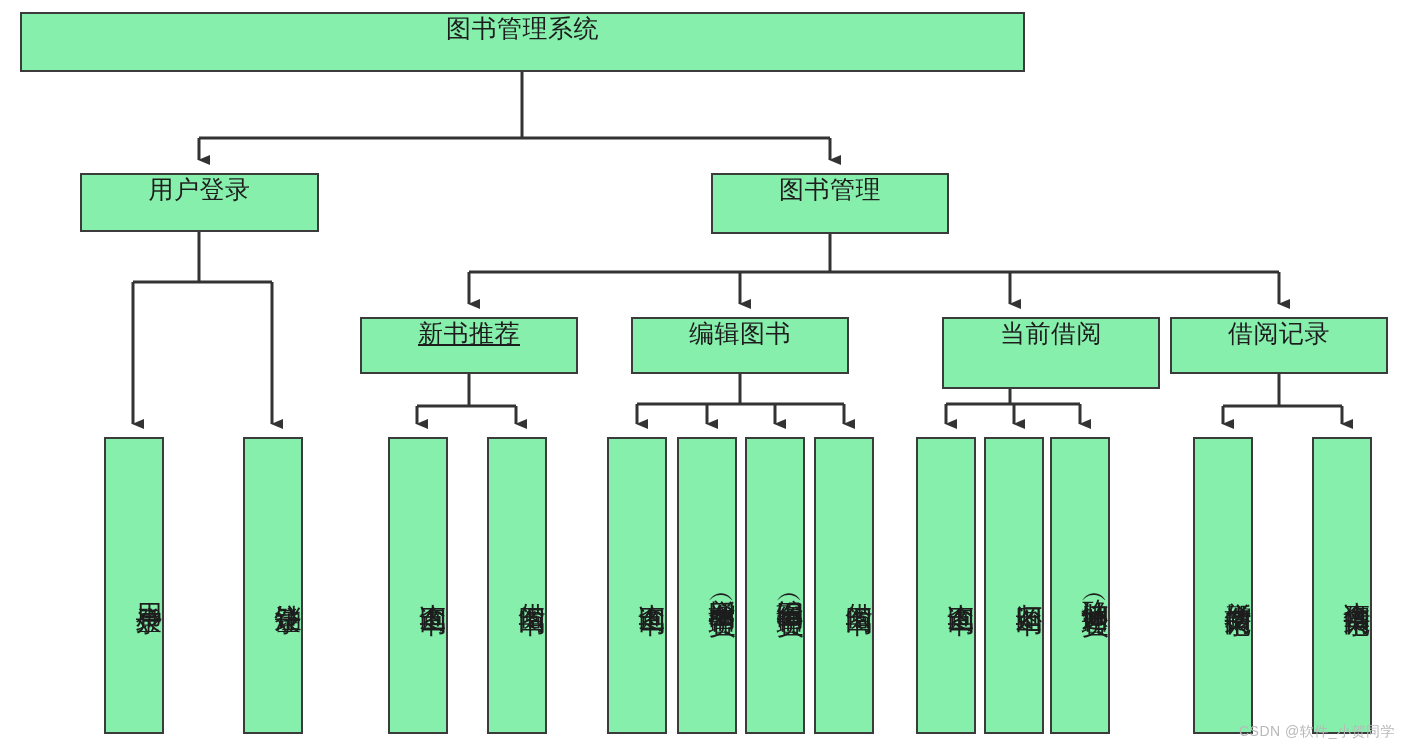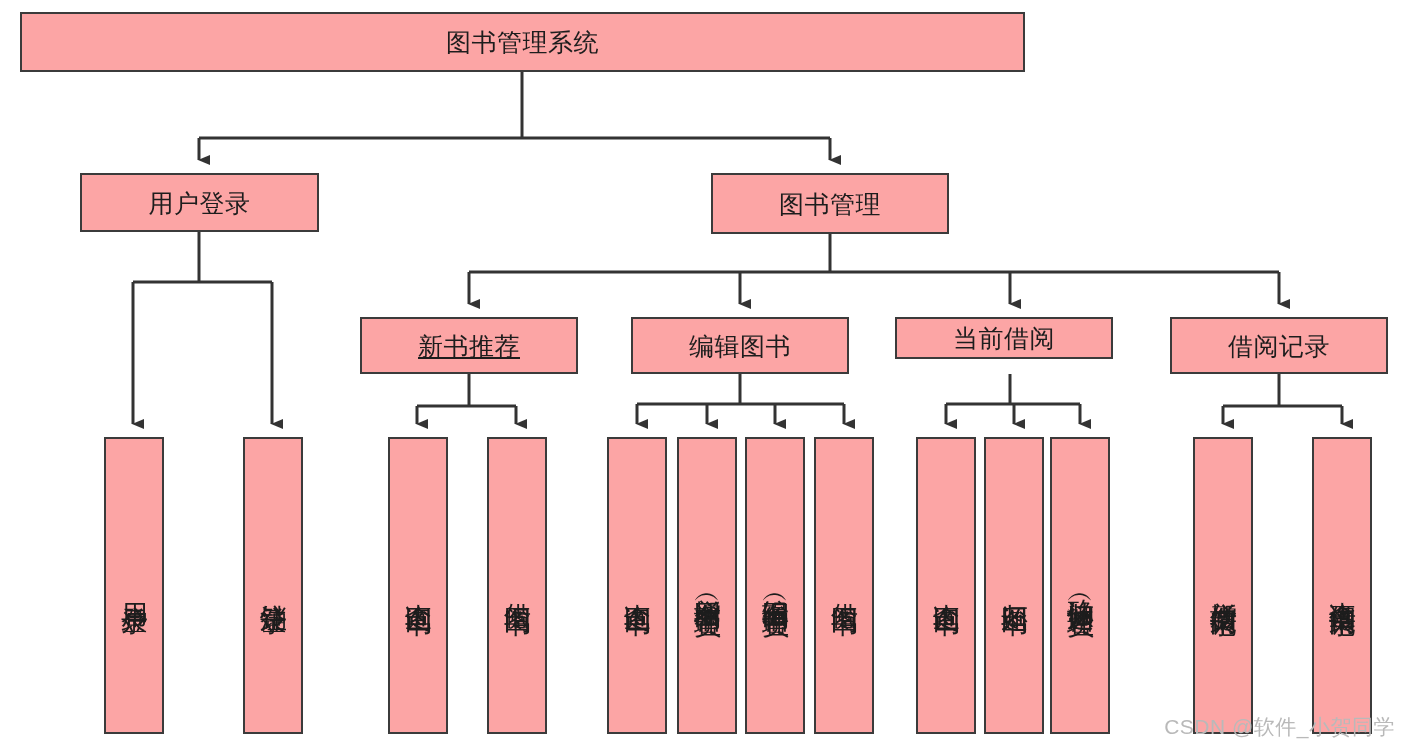--- a/index.html
+++ b/index.html
@@ -21,24 +21,24 @@
     position: absolute;
     left: 0;
     top: 0;
     width: 1405px;
     height: 747px;
     pointer-events: none;
   }
   .node {
     position: absolute;
     box-sizing: border-box;
-    background: #fca5a5;
+    background: #86efac;
     border: 2.5px solid #3b3b3b;
     display: flex;
-    align-items: center;
+    align-items: flex-start;
     justify-content: center;
     color: #1d1d1d;
   }
   .node .label {
     text-align: center;
     line-height: 1.12;
     letter-spacing: 0.5px;
   }
   .node.horizontal .label {
     font-size: 25px;
@@ -52,21 +52,21 @@
     text-orientation: upright;
     font-size: 27px;
     line-height: 1.0;
     letter-spacing: 2px;
     white-space: nowrap;
   }
   .watermark {
     position: absolute;
     right: 10px;
     bottom: 6px;
-    font-size: 21px;
+    font-size: 14px;
     color: #b9b9b9;
     letter-spacing: 0.5px;
     white-space: nowrap;
   }
 </style>
 </head>
 <body>
 
 <div id="canvas">
 
@@ -130,21 +130,21 @@
   <div class="node horizontal" style="left:711px; top:173px; width:238px; height:61px;">
     <span class="label">图书管理</span>
   </div>
 
   <div class="node horizontal" style="left:360px; top:317px; width:218px; height:57px;text-decoration:underline;">
     <span class="label">新书推荐</span>
   </div>
   <div class="node horizontal" style="left:631px; top:317px; width:218px; height:57px;">
     <span class="label">编辑图书</span>
   </div>
-  <div class="node horizontal" style="left:895px; top:317px; width:218px; height:42px;">
+  <div class="node horizontal" style="left:942px; top:317px; width:218px; height:72px;">
     <span class="label">当前借阅</span>
   </div>
   <div class="node horizontal" style="left:1170px; top:317px; width:218px; height:57px;">
     <span class="label">借阅记录</span>
   </div>
 
   <div class="node vertical" style="left:104px; top:437px; width:60px; height:297px;">
     <span class="label">用户登录</span>
   </div>
   <div class="node vertical" style="left:243px; top:437px; width:60px; height:297px;">

